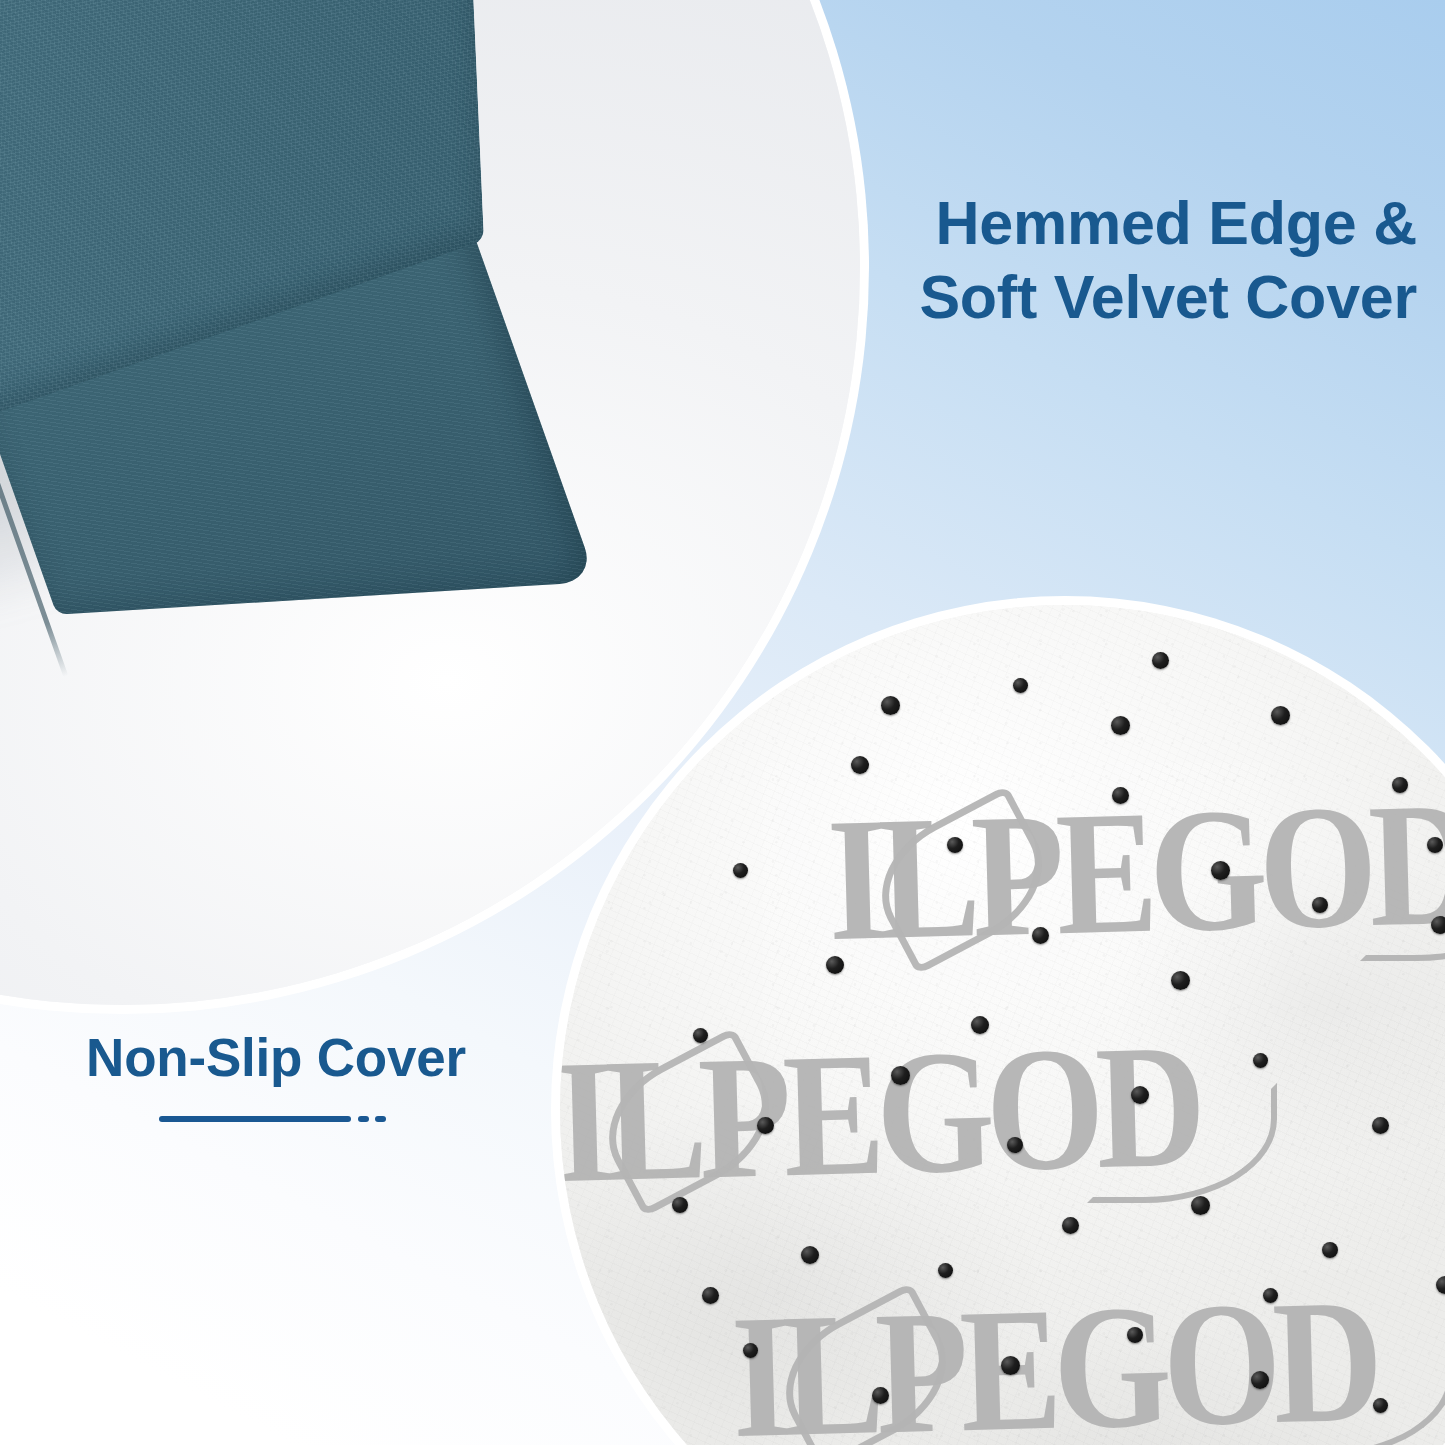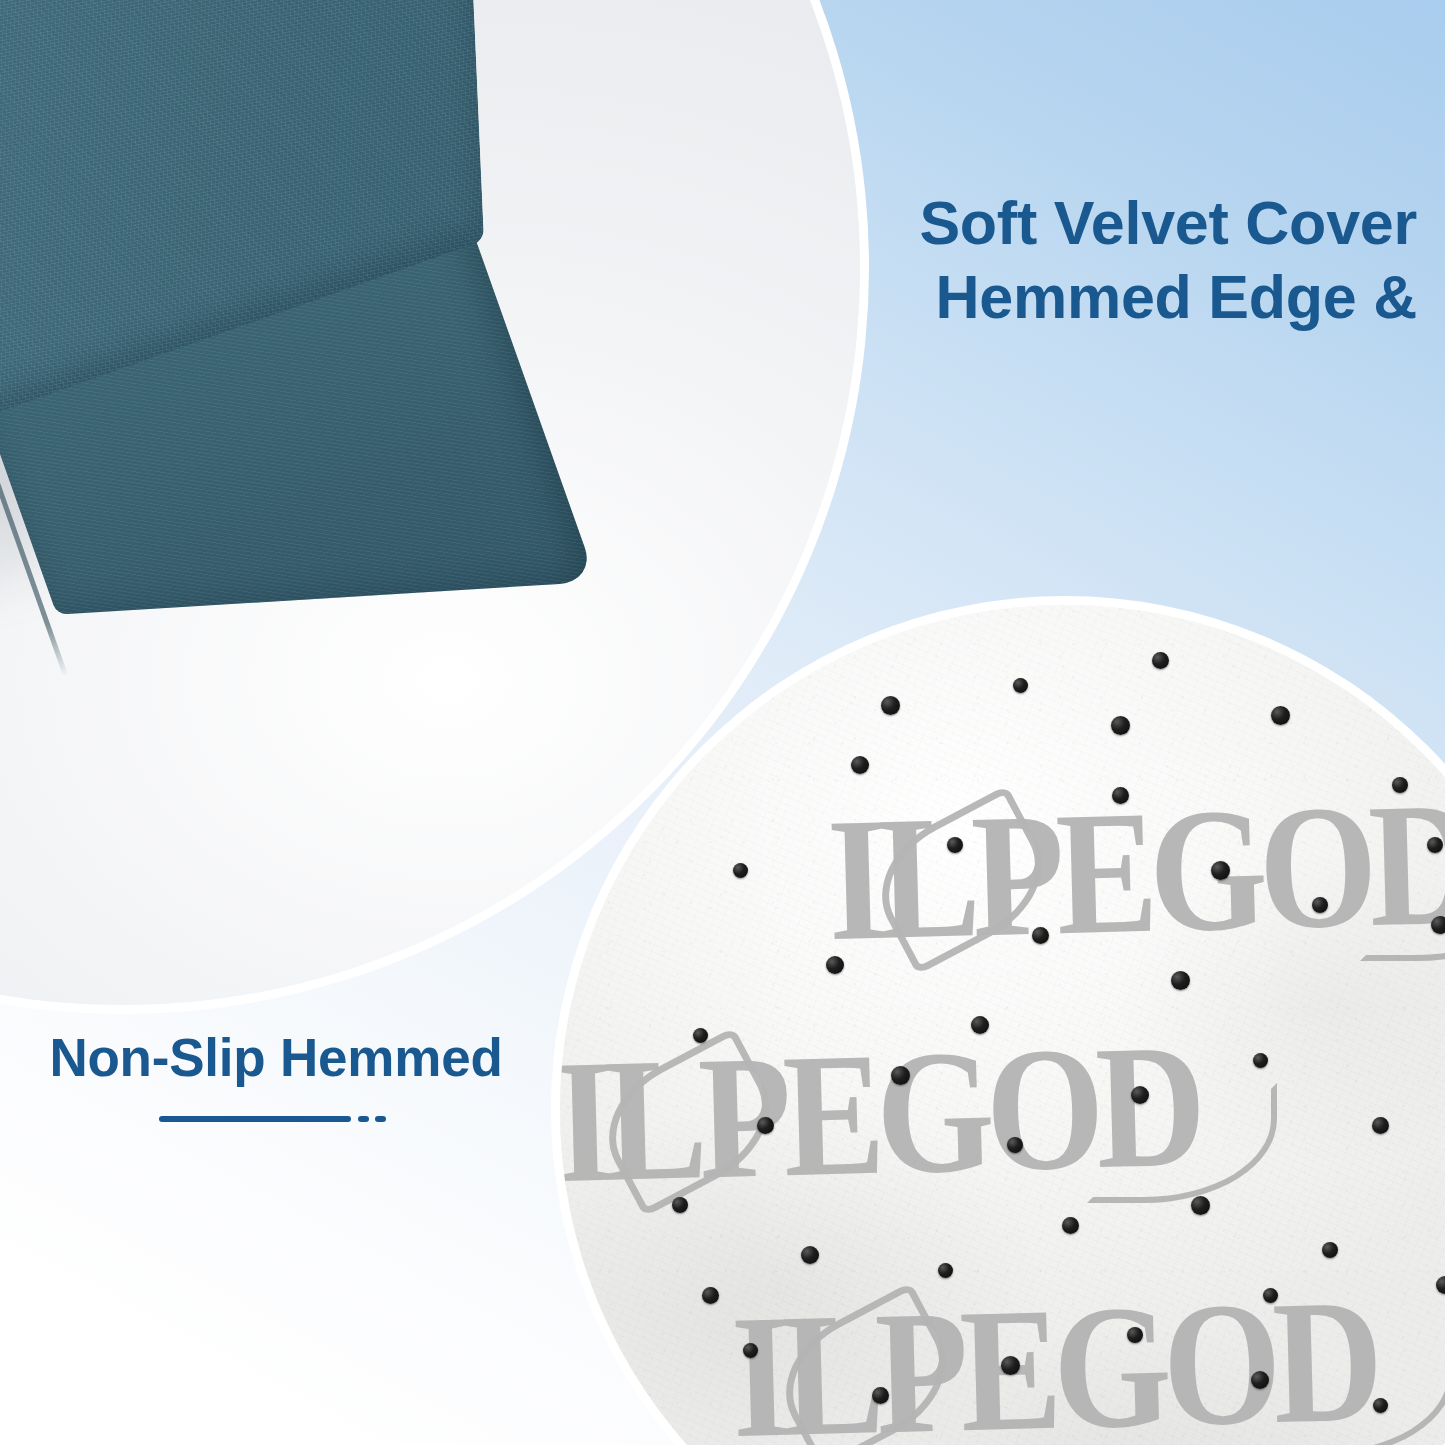--- a/index.html
+++ b/index.html
@@ -358,26 +358,26 @@
         <div class="dot" style="left: 141.5px; top: 681.5px; width: 17px; height: 17px;"></div>
         <div class="dot" style="left: 550.5px; top: 110.5px; width: 19px; height: 19px;"></div>
         <div class="dot" style="left: 867px; top: 232px; width: 16px; height: 16px;"></div>
         <div class="dot" style="left: 411px; top: 411px; width: 18px; height: 18px;"></div>
         <div class="dot" style="left: 702.5px; top: 682.5px; width: 15px; height: 15px;"></div>
         <div class="dot" style="left: 320.5px; top: 90.5px; width: 19px; height: 19px;"></div>
       </div>
   </div>
 
   <div id="headline-top">
+    <span class="l">Hemmed Edge &amp;</span>
     <span class="l">Soft Velvet Cover</span>
-    <span class="l">Hemmed Edge &amp;</span>
   </div>
 
   <div id="feature-block">
-    <div id="headline-bottom">Non-Slip Hemmed</div>
+    <div id="headline-bottom">Non-Slip Cover</div>
 
     <div id="divider">
       <span class="bar"></span>
       <span class="d1"></span>
       <span class="d2"></span>
     </div>
 
   </div>
 
 </div>

